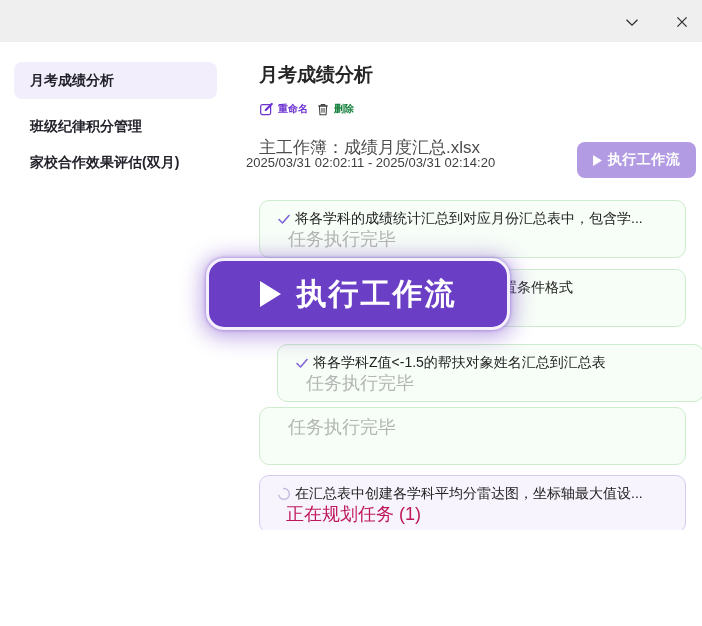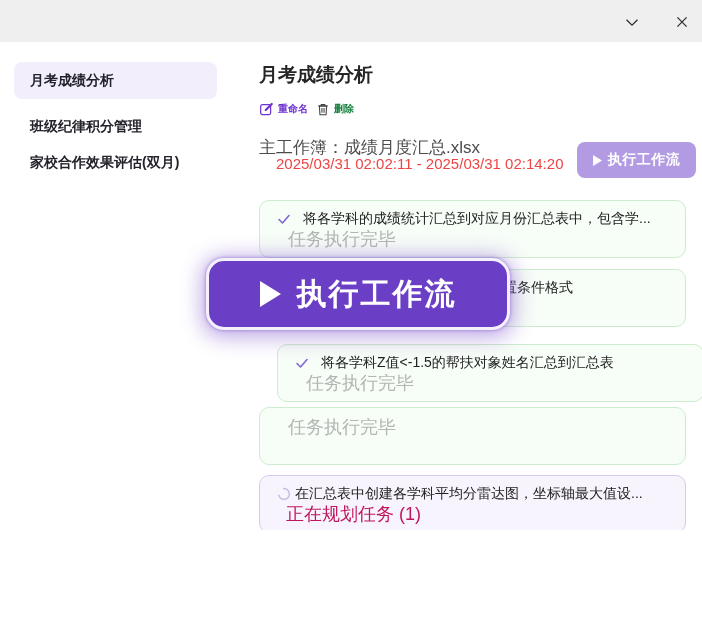--- a/index.html
+++ b/index.html
@@ -20,34 +20,34 @@
   }
   .side-item.active{background:#f3eefb;}
   
   .page-title{position:absolute;left:259px;top:62px;font-size:19px;font-weight:700;color:#262626;line-height:26px;}
   .actions{position:absolute;left:259px;top:99px;height:20px;display:flex;align-items:center;}
   .action{display:flex;align-items:center;font-size:10px;font-weight:600;cursor:pointer;}
   .action svg{margin-right:4px;display:block;}
   .action.rename{color:#6d33d1;}
   .action.delete{color:#15803d;margin-left:8px;}
   .meta-line{position:absolute;left:259px;top:136px;font-size:17px;color:#4d4d4d;white-space:nowrap;}
-  .date-line{position:absolute;left:276px;top:155px;font-size:15px;color:#ef4444;white-space:nowrap;}
+  .date-line{position:absolute;left:246px;top:155px;font-size:13px;color:#404040;white-space:nowrap;}
   .run-btn{
     position:absolute;left:577px;top:142px;width:119px;height:36px;border-radius:8px;
     background:#b29be2;color:#fff;display:flex;align-items:center;justify-content:center;
     font-size:14px;font-weight:700;cursor:pointer;gap:6px;letter-spacing:.5px;
   }
   
   .card{
     position:absolute;left:259px;width:427px;height:58px;border-radius:10px;
     box-sizing:border-box;border:1px solid #cdeccd;background:#f7fdf7;
     padding:8px 14px 0 17px;cursor:pointer;
   }
   .card.planning{border-color:#d8c9f1;background:#f8f4fd;}
-  .card-row{display:flex;align-items:center;gap:12px;height:19px;}
+  .card-row{display:flex;align-items:center;gap:4px;height:19px;}
   .card-row svg{flex:0 0 auto;display:block;}
   .card-title{font-size:14px;color:#222;white-space:nowrap;overflow:hidden;text-overflow:ellipsis;line-height:19px;}
   .card-status{margin:3px 0 0 11px;font-size:18px;color:#b3b6b3;line-height:16px;}
   .card.planning .card-status{color:#be185d;}
   .frag{margin-left:226px;}
   
   .overlay-btn{
     position:absolute;left:206px;top:258px;width:304px;height:72px;z-index:10;
     box-sizing:border-box;background:#6b3ec6;border:3px solid rgba(255,255,255,.93);
     border-radius:18px;display:flex;align-items:center;justify-content:center;gap:16px;

